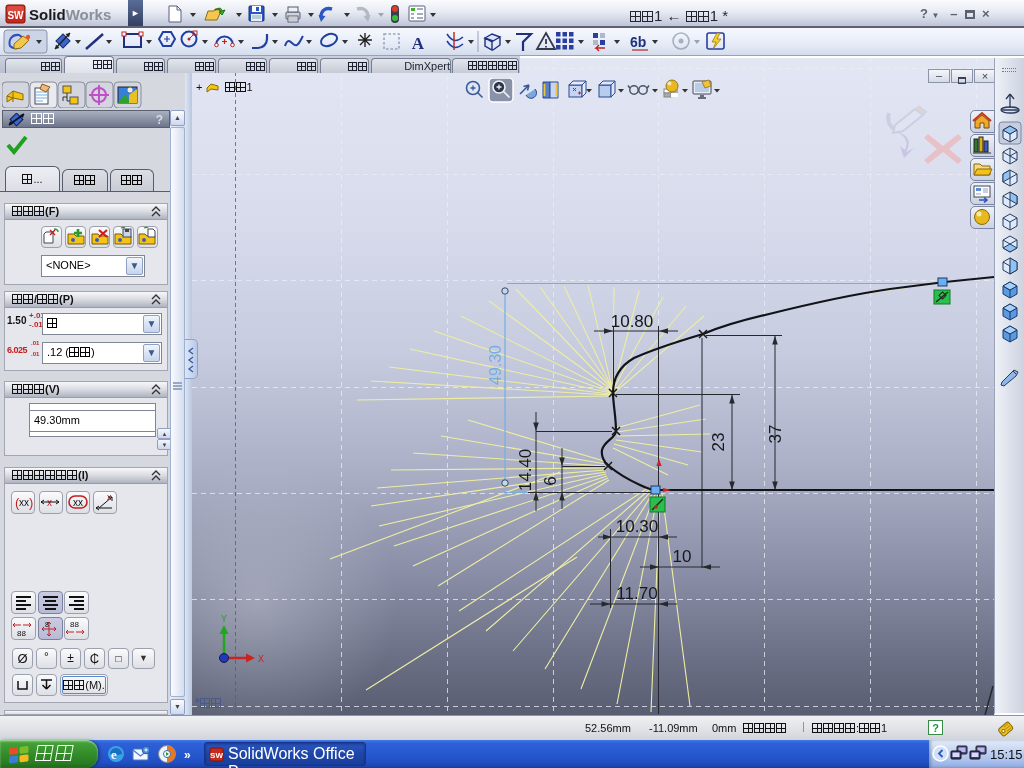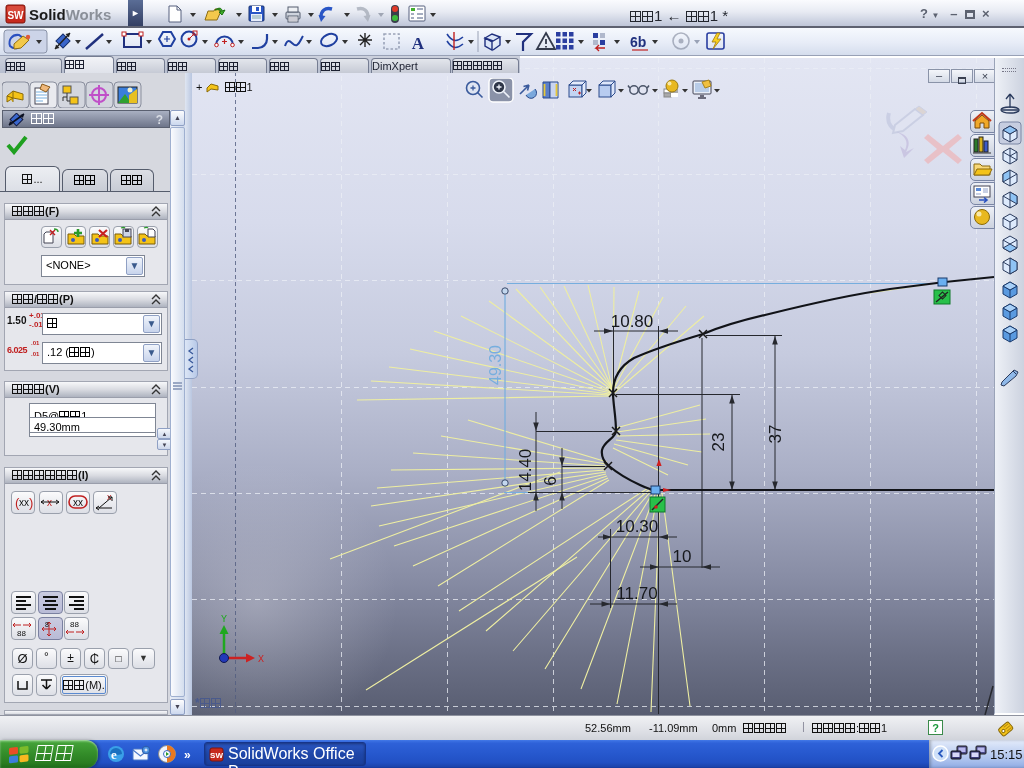--- a/index.html
+++ b/index.html
@@ -5,21 +5,21 @@
 .abs{position:absolute}
 .h{display:inline-block;width:11px;height:11px;border:1px solid currentColor;
  background:linear-gradient(currentColor,currentColor) 50% 50%/100% 1px no-repeat,
  linear-gradient(currentColor,currentColor) 50% 50%/1px 100% no-repeat;
  vertical-align:-1px;margin:0 1px 0 0}
 .h.s9{width:9px;height:9px}
 .h.s10{width:10px;height:10px}
 #titlebar{left:0;top:0;width:1024px;height:28px;background:linear-gradient(#fafbfe 0%,#e8ebf3 45%,#cdd3e2 80%,#bfc6d8 100%);border-bottom:2px solid #5d6170}
 #toolbar2{left:0;top:28px;width:1024px;height:28px;background:linear-gradient(#f6f9fe 0%,#e7ecf7 55%,#d5dded 100%);border-bottom:1px solid #98a1b6}
 #tabrow{left:0;top:56px;width:520px;height:17px;background:linear-gradient(#ccd1dd,#b8bfd0)}
-.tab{position:absolute;top:2px;height:15px;background:linear-gradient(#e3e6ec,#c6cad5);border:1px solid #757d92;border-bottom:none;border-radius:4px 4px 0 0;font-size:11px;color:#1c2030;text-align:left;line-height:14px}
+.tab{position:absolute;top:2px;height:15px;background:linear-gradient(#e3e6ec,#c6cad5);border:1px solid #757d92;border-bottom:none;border-radius:4px 4px 0 0;font-size:11px;color:#1c2030;text-align:right;line-height:14px}
 .tab.act{top:0;height:17px;background:linear-gradient(#f2f3f7,#dfe2ea);z-index:2}
 #canvas{left:192px;top:58px;width:802px;height:657px;background:radial-gradient(circle 200px at 65px 545px,rgba(215,215,225,.38),rgba(215,215,225,0) 70%),linear-gradient(#e3e6f3 0%,#d7dbec 25%,#c6cbdf 45%,#aaafc6 63%,#888da5 79%,#6b7086 91%,#585d71 100%)}
 #lpanel{left:0;top:73px;width:192px;height:642px;background:#d6d8df}
 .sect{position:absolute;left:4px;width:164px;background:#e6e7ec;border:1px solid #a2a6b2}
 .shead{height:16px;background:linear-gradient(#f7f8fa 0%,#d9dbe1 50%,#aeb3bf 100%);border-bottom:1px solid #9a9eab;font-weight:bold;font-size:11px;color:#111;padding:1px 0 0 7px;position:relative}
 .chev{position:absolute}
 .btn{position:absolute;border:1px solid #9aa0ac;border-radius:4px;background:linear-gradient(#fbfbfc,#dddfe6)}
 .btn.on{background:linear-gradient(#cacbe0,#b9bbd6);border-color:#7a80a0}
 .inp{position:absolute;background:#fff;border:1px solid #7f8694;font-size:11px;color:#000;padding:3px 0 0 4px}
 .dd{position:absolute;right:1px;top:1px;bottom:1px;width:17px;background:linear-gradient(#f0f4fb,#c8d4ec);border:1px solid #8fa0c4;border-radius:2px;color:#3a5a8c;text-align:center;font-size:10px;line-height:15px;font-weight:bold}
@@ -465,21 +465,21 @@
  <div class="inp" style="left:42px;top:240px;width:120px;height:22px"><span class="h s10"></span><div class="dd">▼</div></div>
  <div class="abs" style="left:7px;top:271px;font-size:10px;font-weight:bold;color:#c02020;letter-spacing:0"><span style="font-size:9px;letter-spacing:-.5px">6.025</span><span style="position:absolute;left:24px;top:-4px;font-size:6px">.01</span><span style="position:absolute;left:24px;top:7px;font-size:6px">.01</span></div>
  <div class="inp" style="left:42px;top:269px;width:120px;height:22px">.12 (<span class="h s10"></span><span class="h s10"></span>)<div class="dd">▼</div></div>
 
  <div class="sect" style="top:308px;height:75px">
   <div class="shead"><span class="h s10"></span><span class="h s10"></span><span class="h s10"></span>(V)<svg class="chev" width="10" height="12" viewBox="0 0 10 12" style="right:6px;top:2px">
           <path d="M1 5 L5 1 L9 5 M1 10 L5 6 L9 10" fill="none" stroke="#333" stroke-width="1.4"></path>
         </svg></div>
  </div>
  <div class="inp" style="left:29px;top:330px;width:127px;height:34px;padding-top:6px">D5@<span class="h s10"></span><span class="h s10"></span>1</div>
- <div class="inp" style="left:29px;top:344px;width:127px;height:16px">49.30mm</div>
+ <div class="inp" style="left:29px;top:337px;width:127px;height:22px">49.30mm</div>
  <div class="abs" style="left:157px;top:355px;width:15px;height:11px;background:linear-gradient(#f4f7fc,#ccd6ea);border:1px solid #8fa0c4;border-radius:2px;font-size:6px;color:#445;text-align:center;line-height:10px">▲</div>
  <div class="abs" style="left:157px;top:366px;width:15px;height:11px;background:linear-gradient(#f4f7fc,#ccd6ea);border:1px solid #8fa0c4;border-radius:2px;font-size:6px;color:#445;text-align:center;line-height:10px">▼</div>
 
  <div class="sect" style="top:394px;height:236px">
   <div class="shead"><span class="h s10"></span><span class="h s10"></span><span class="h s10"></span><span class="h s10"></span><span class="h s10"></span><span class="h s10"></span>(I)<svg class="chev" width="10" height="12" viewBox="0 0 10 12" style="right:6px;top:2px">
           <path d="M1 5 L5 1 L9 5 M1 10 L5 6 L9 10" fill="none" stroke="#333" stroke-width="1.4"></path>
         </svg></div>
  </div>
  <div class="btn" style="left:11px;top:418px;width:24px;height:23px"></div>
  <div class="btn" style="left:39px;top:418px;width:24px;height:23px"></div>

